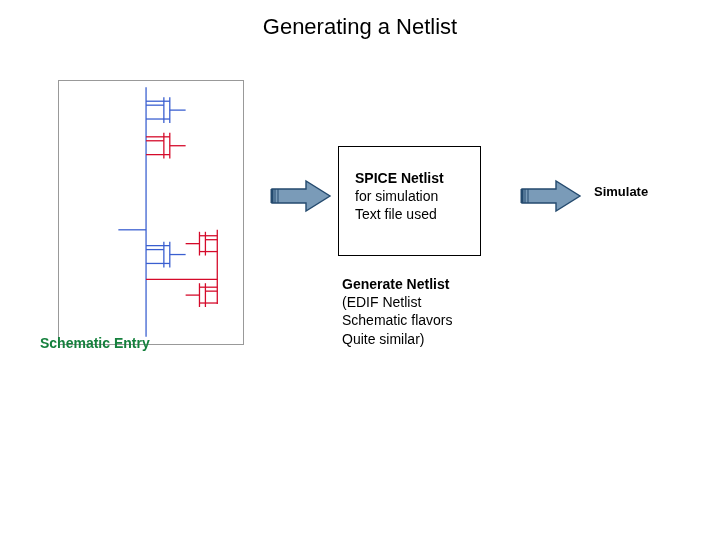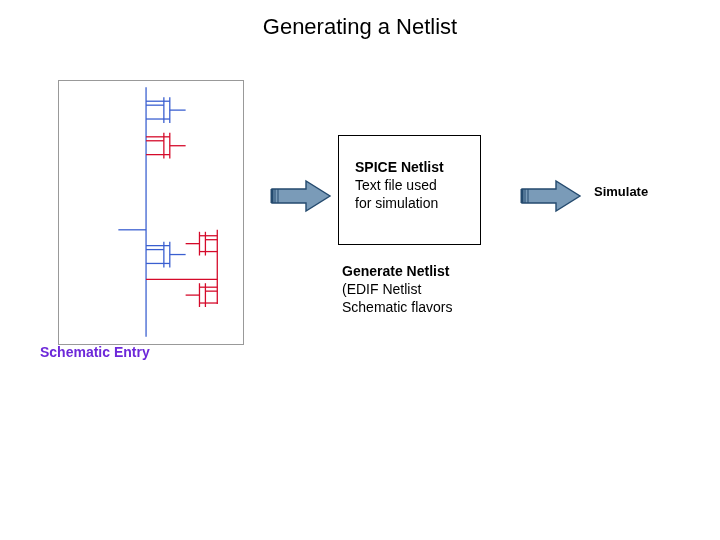--- a/index.html
+++ b/index.html
@@ -29,44 +29,44 @@
     height: 265px;
     border: 1px solid #999;
     background: #fff;
   }
   .schematic-svg {
     width: 100%;
     height: 100%;
   }
   .schematic-caption {
     position: absolute;
-    top: 344px;
+    top: 335px;
     left: 40px;
     font-size: 14px;
     line-height: 1.25;
-    color: #6d28d9;
+    color: #15803d;
     text-align: right;
   }
   .netlist-box {
     position: absolute;
-    top: 135px;
+    top: 146px;
     left: 338px;
     width: 143px;
     height: 110px;
     border: 1px solid #000;
     background: #fff;
     padding: 22px 12px 24px 16px;
     font-size: 14px;
     line-height: 1.3;
     color: #000;
   }
   .netlist-title { font-weight: bold; }
   .generate-text {
     position: absolute;
-    top: 262px;
+    top: 275px;
     left: 342px;
     font-size: 14px;
     line-height: 1.3;
     color: #000;
   }
   .generate-title { font-weight: bold; }
   .simulate-label {
     position: absolute;
     top: 184px;
     left: 594px;
@@ -139,32 +139,33 @@
   <svg width="64" height="36" viewBox="0 0 64 36">
     <polygon points="2,11 36,11 36,3 60,18 36,33 36,25 2,25" fill="#7a9bb8" stroke="#244a6e" stroke-width="1.4"></polygon>
     <line x1="2" y1="11" x2="2" y2="25" stroke="#244a6e" stroke-width="3"></line>
     <line x1="5" y1="11" x2="5" y2="25" stroke="#244a6e" stroke-width="1"></line>
     <line x1="8" y1="11" x2="8" y2="25" stroke="#244a6e" stroke-width="1"></line>
   </svg>
 </div>
 
 <div class="netlist-box">
   <div class="netlist-title">SPICE Netlist</div>
+  <div>for simulation</div>
   <div>Text file used</div>
-  <div>for simulation</div>
 </div>
 
 <div class="arrow" style="top:178px; left:520px;">
   <svg width="64" height="36" viewBox="0 0 64 36">
     <polygon points="2,11 36,11 36,3 60,18 36,33 36,25 2,25" fill="#7a9bb8" stroke="#244a6e" stroke-width="1.4"></polygon>
     <line x1="2" y1="11" x2="2" y2="25" stroke="#244a6e" stroke-width="3"></line>
     <line x1="5" y1="11" x2="5" y2="25" stroke="#244a6e" stroke-width="1"></line>
     <line x1="8" y1="11" x2="8" y2="25" stroke="#244a6e" stroke-width="1"></line>
   </svg>
 </div>
 
 <div class="simulate-label">Simulate</div>
 
 <div class="generate-text">
   <div class="generate-title">Generate Netlist</div>
   <div>(EDIF Netlist</div>
   <div>Schematic flavors</div>
+  <div>Quite similar)</div>
 </div>
 
 </body></html>

